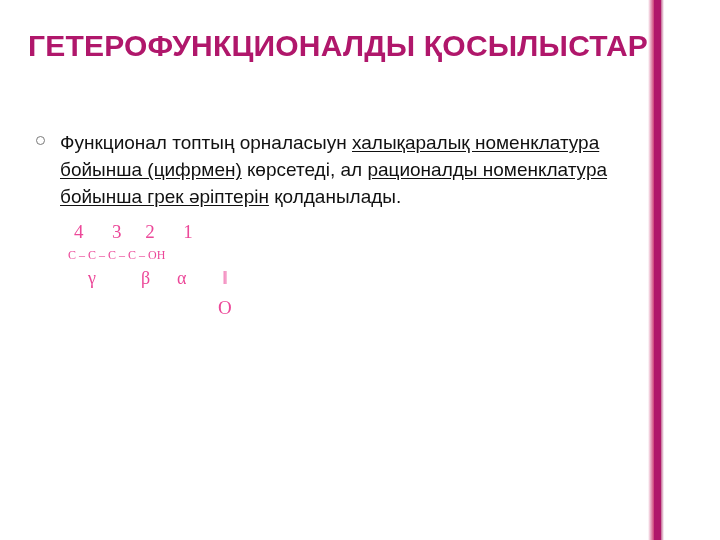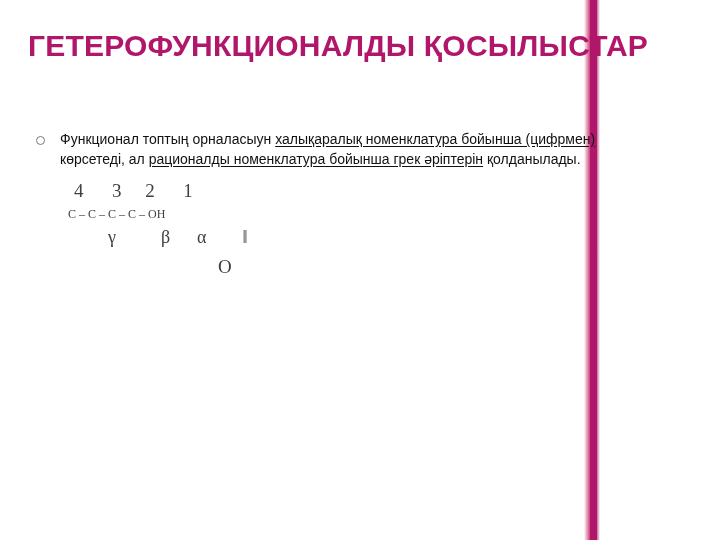--- a/index.html
+++ b/index.html
@@ -8,21 +8,21 @@
   }
   body {
     width: 720px;
     height: 540px;
     background: #ffffff;
     font-family: "Liberation Sans", sans-serif;
     overflow: hidden;
   }
   .slide {
     position: relative;
-    width: 600px;
+    width: 664px;
     height: 540px;
     background: #ffffff;
     box-sizing: border-box;
   }
   
   .edge-bar {
     position: absolute;
     top: 0;
     right: 0;
     width: 16px;
@@ -57,21 +57,21 @@
   }
   ul.bullets {
     list-style: none;
     margin: 0;
     padding: 0;
   }
   ul.bullets > li {
     position: relative;
     padding-left: 32px;
     margin-bottom: 2px;
-    font-size: 14px;
+    font-size: 19px;
     line-height: 1.42;
     color: #111111;
   }
   ul.bullets > li .marker {
     position: absolute;
     left: 8px;
     top: 6px;
     width: 9px;
     height: 9px;
     border: 1.6px solid #7a7a7a;
@@ -79,36 +79,36 @@
     box-sizing: border-box;
   }
   .u {
     text-decoration: underline;
     text-underline-offset: 2px;
   }
   .formula {
     margin-top: 6px;
     margin-left: 40px;
     font-family: "Liberation Serif", serif;
-    color: #404040;
+    color: #ec4899;
   }
   .formula-row {
     white-space: pre;
     font-size: 19px;
     line-height: 1.55;
   }
   .row-numbers {
     letter-spacing: 0px;
     margin-left: 6px;
   }
   .row-chain {
     font-size: 12px;
   }
   .row-greek {
-    margin-left: 40px;
+    margin-left: 20px;
     font-size: 18px;
     font-family: Liberation Serif, serif;
   }
   .row-o {
     margin-left: 150px;
     font-size: 19px;
   }
 </style>
 </head>
 <body>

